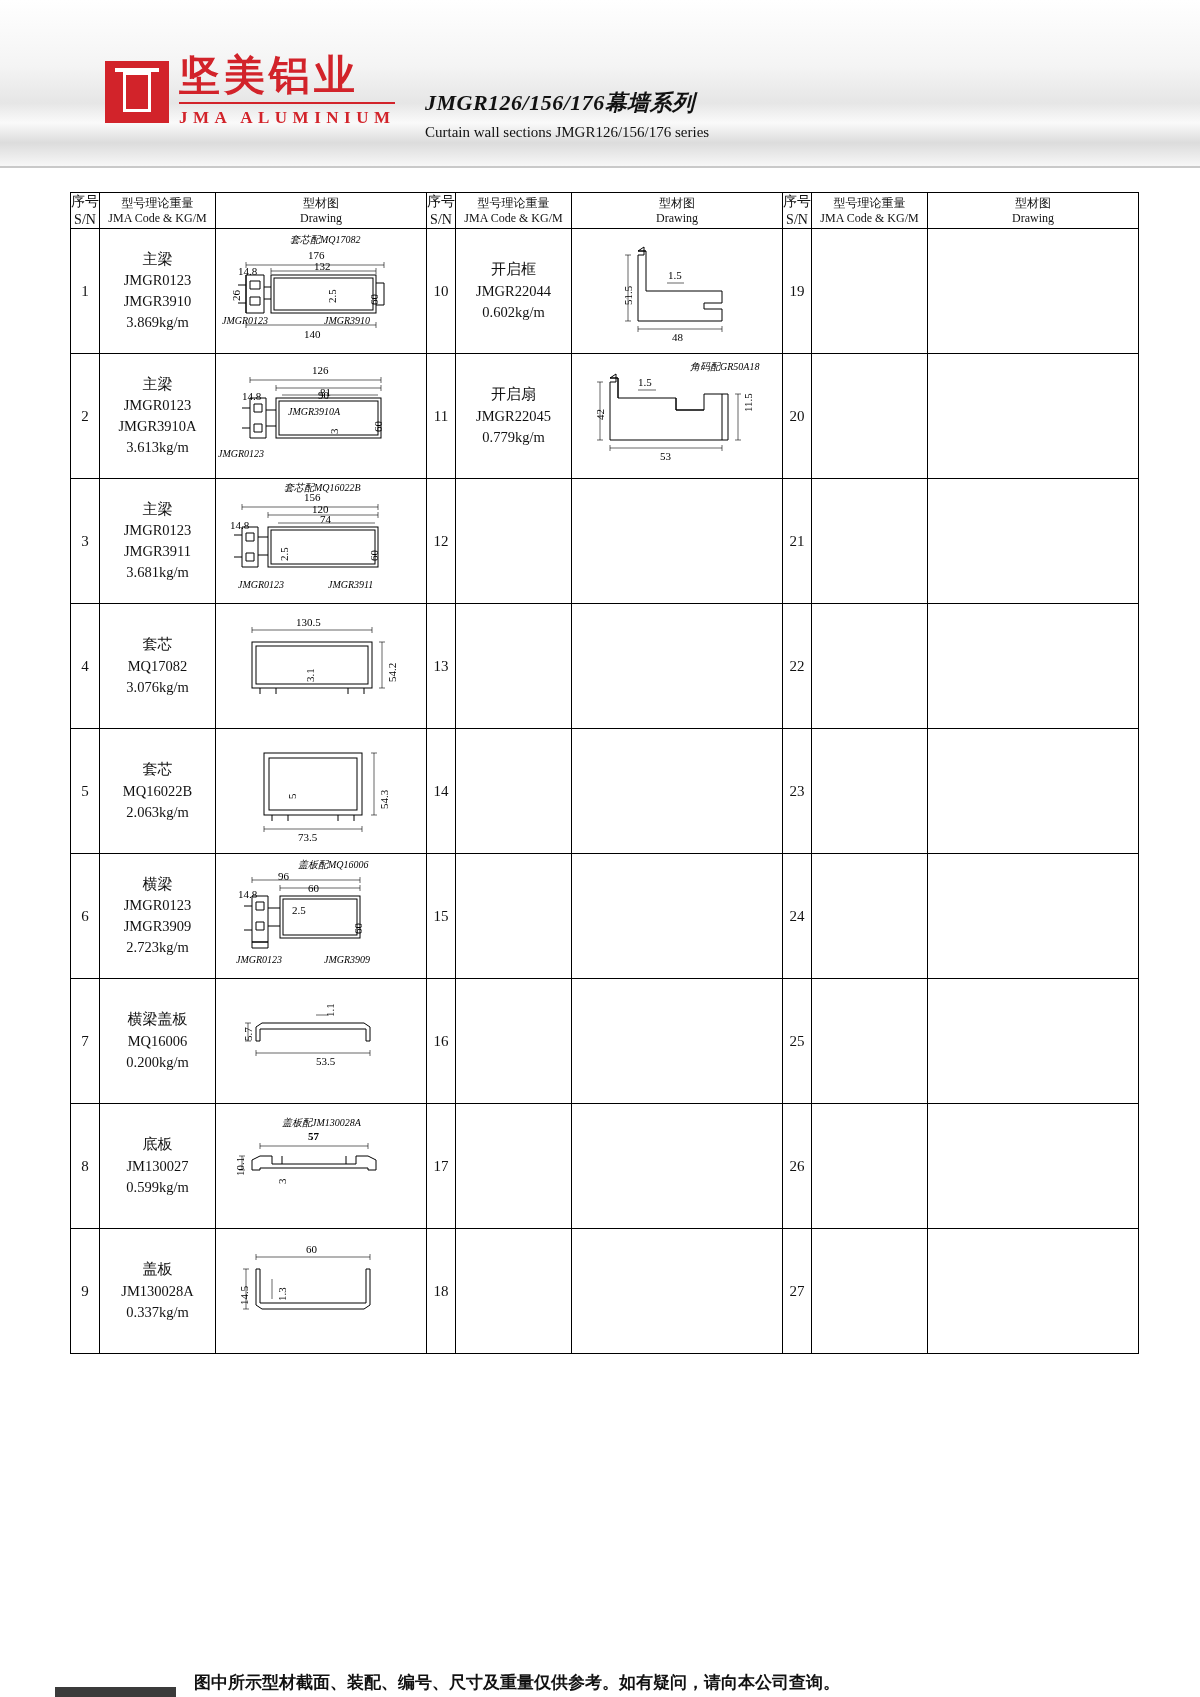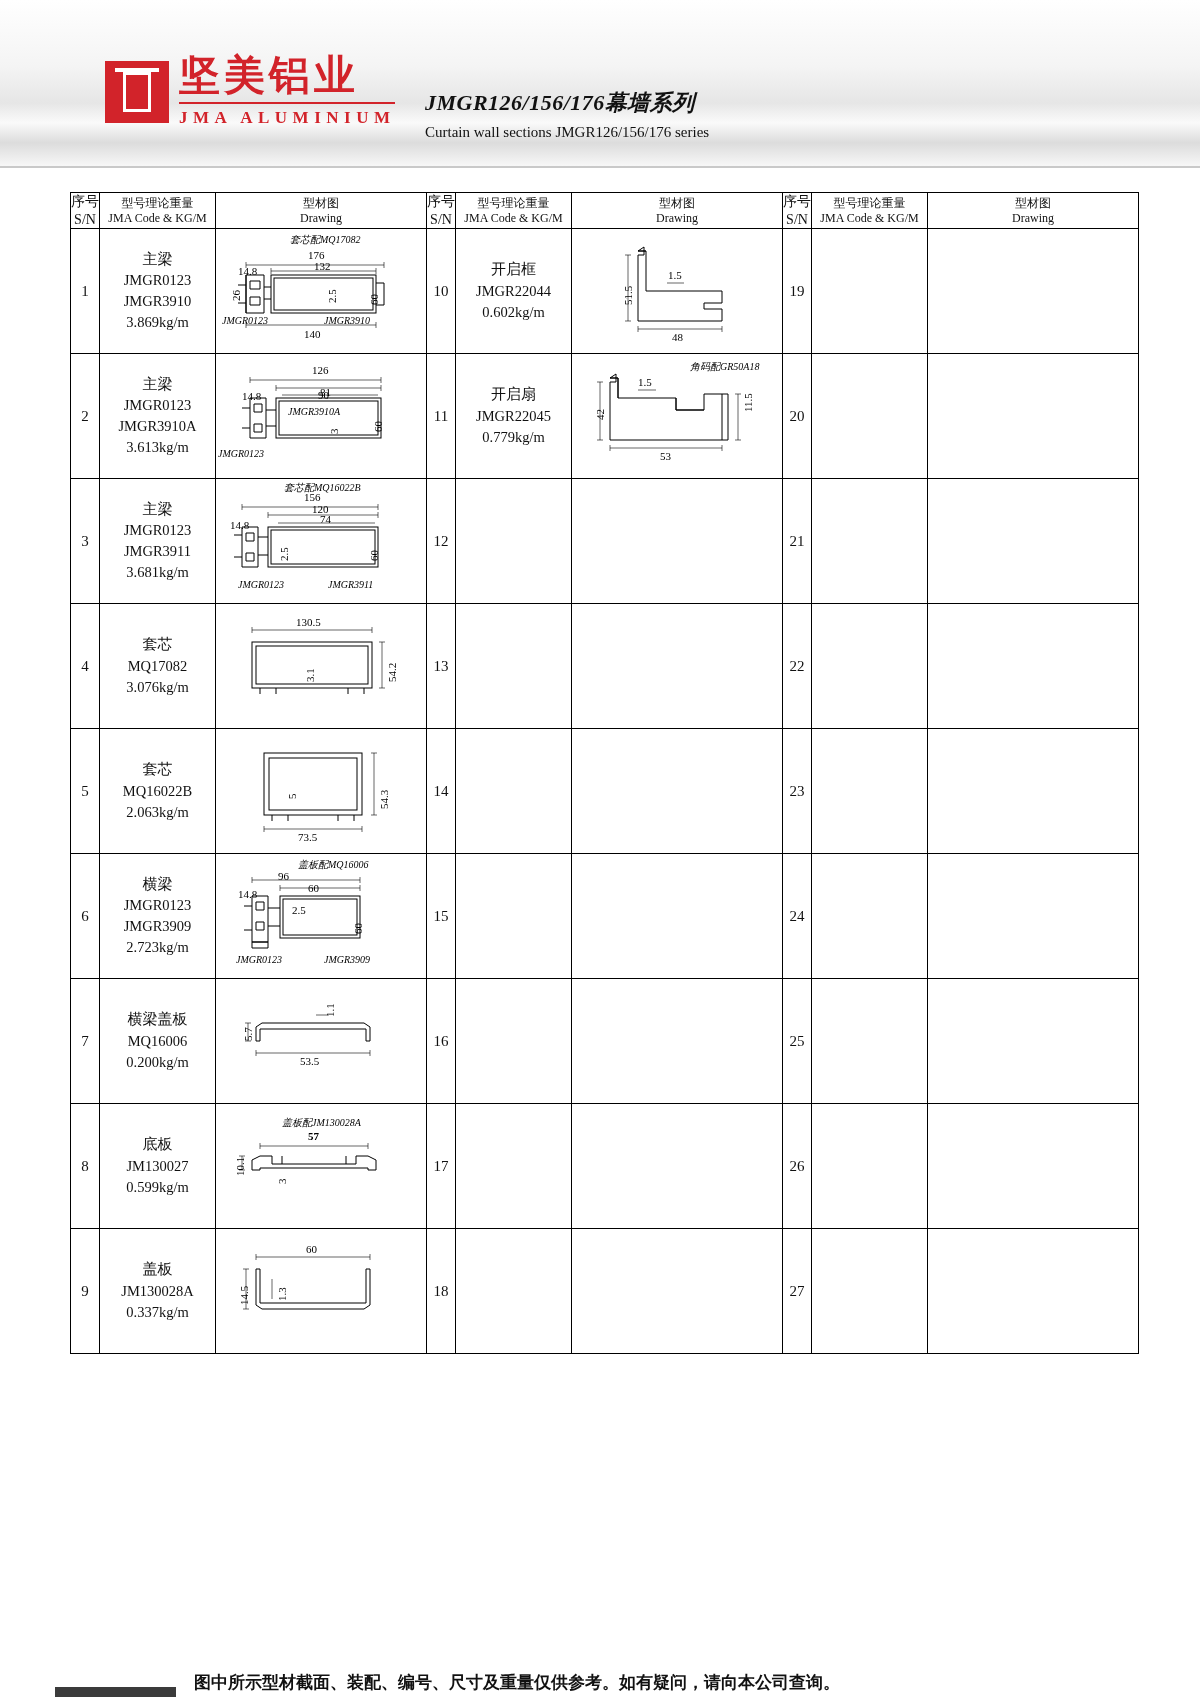--- a/index.html
+++ b/index.html
@@ -458,21 +458,21 @@
               </g>
               <g stroke="#000" stroke-width="0.6">
                 <path d="M32 44 L32 62 M29 44 L35 44 M29 62 L35 62"></path>
                 <path d="M40 74 L154 74 M40 71 L40 77 M154 71 L154 77"></path>
                 <path d="M100 36 L112 36"></path>
               </g>
             </svg>
           </div>
           <div class="lbl v" style="left:26px;top:62px;">5.7</div>
           <div class="lbl v" style="left:108px;top:38px;">1.1</div>
-          <div class="lbl" style="left:84px;top:76px;">53.5</div>
+          <div class="lbl" style="left:100px;top:76px;">53.5</div>
         </div>
       </td>
       <td class="c-sn">16</td>
       <td class="c-code"></td>
       <td class="c-draw"></td>
       <td class="c-sn">25</td>
       <td class="c-code"></td>
       <td class="c-draw"></td>
     </tr>
 

